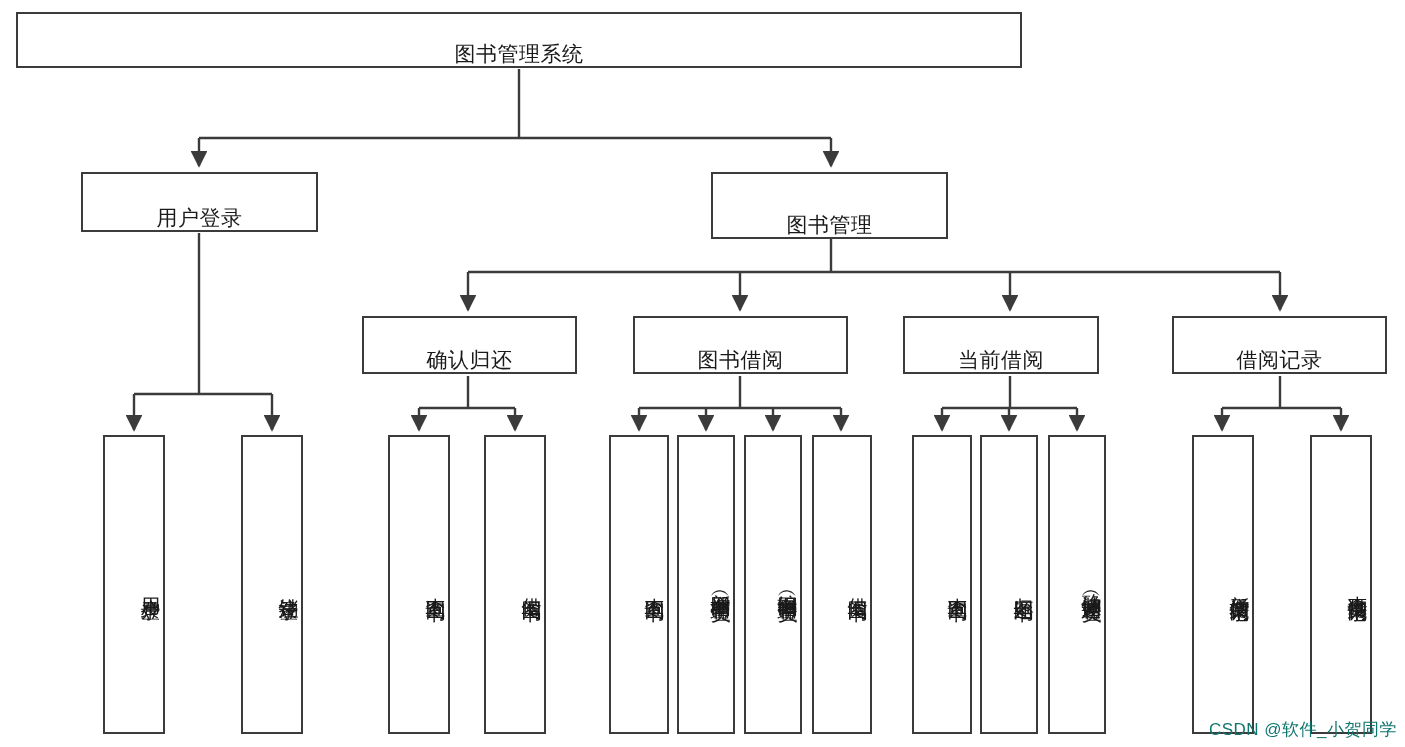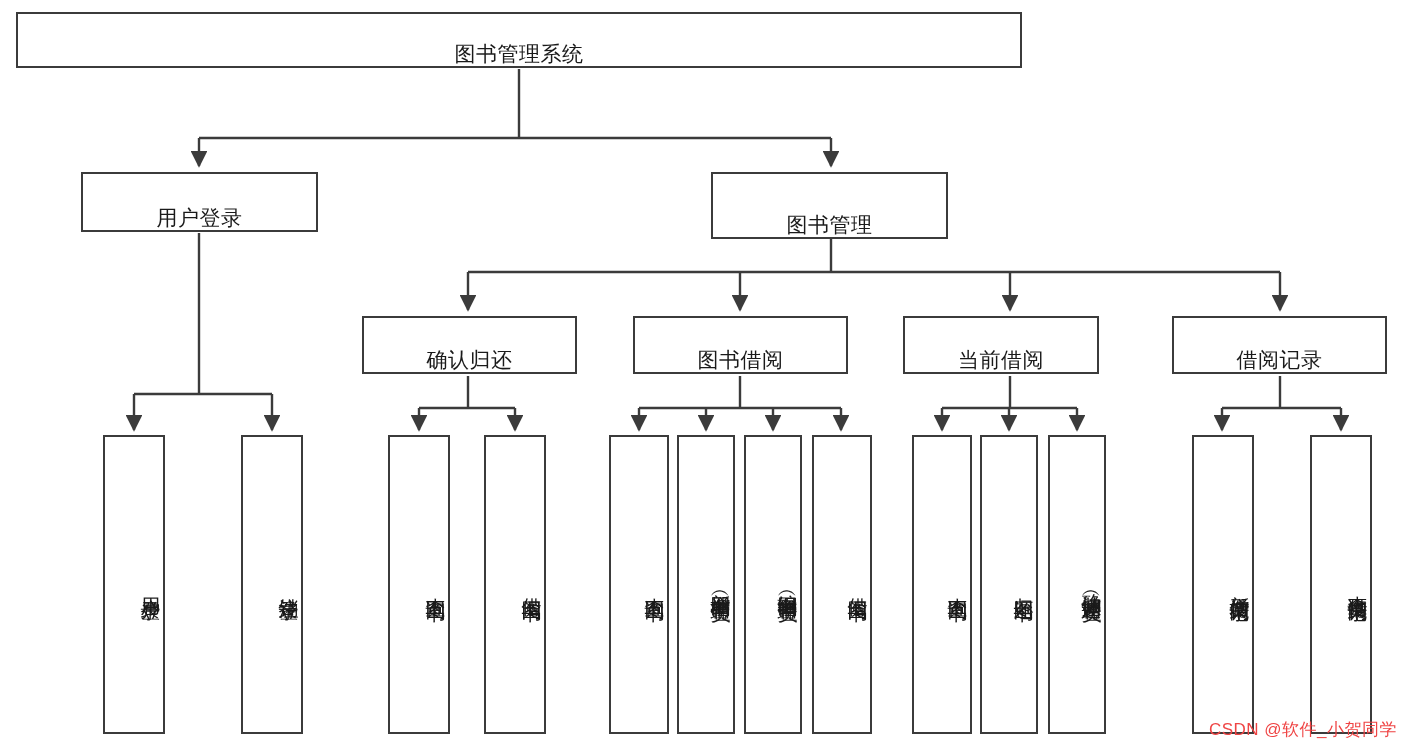--- a/index.html
+++ b/index.html
@@ -52,21 +52,21 @@
   }
   .node.v .vtext {
     display: block;
     white-space: normal;
   }
   #watermark {
     position: absolute;
     right: 8px;
     bottom: 6px;
     font-size: 17px;
-    color: #ef4444;
+    color: #0f766e;
     letter-spacing: 0.5px;
     white-space: nowrap;
     user-select: none;
   }
 </style>
 </head>
 <body>
 
 <div id="canvas">
 

